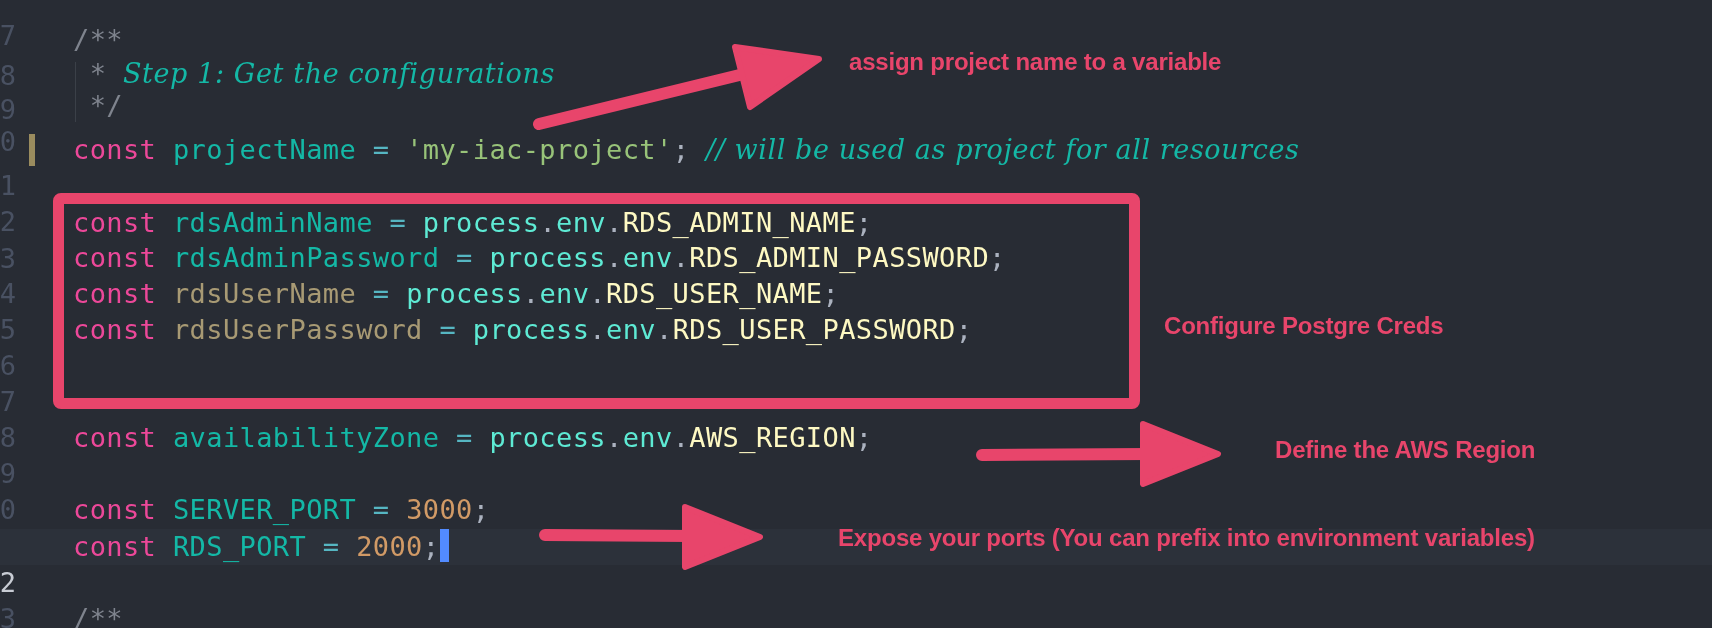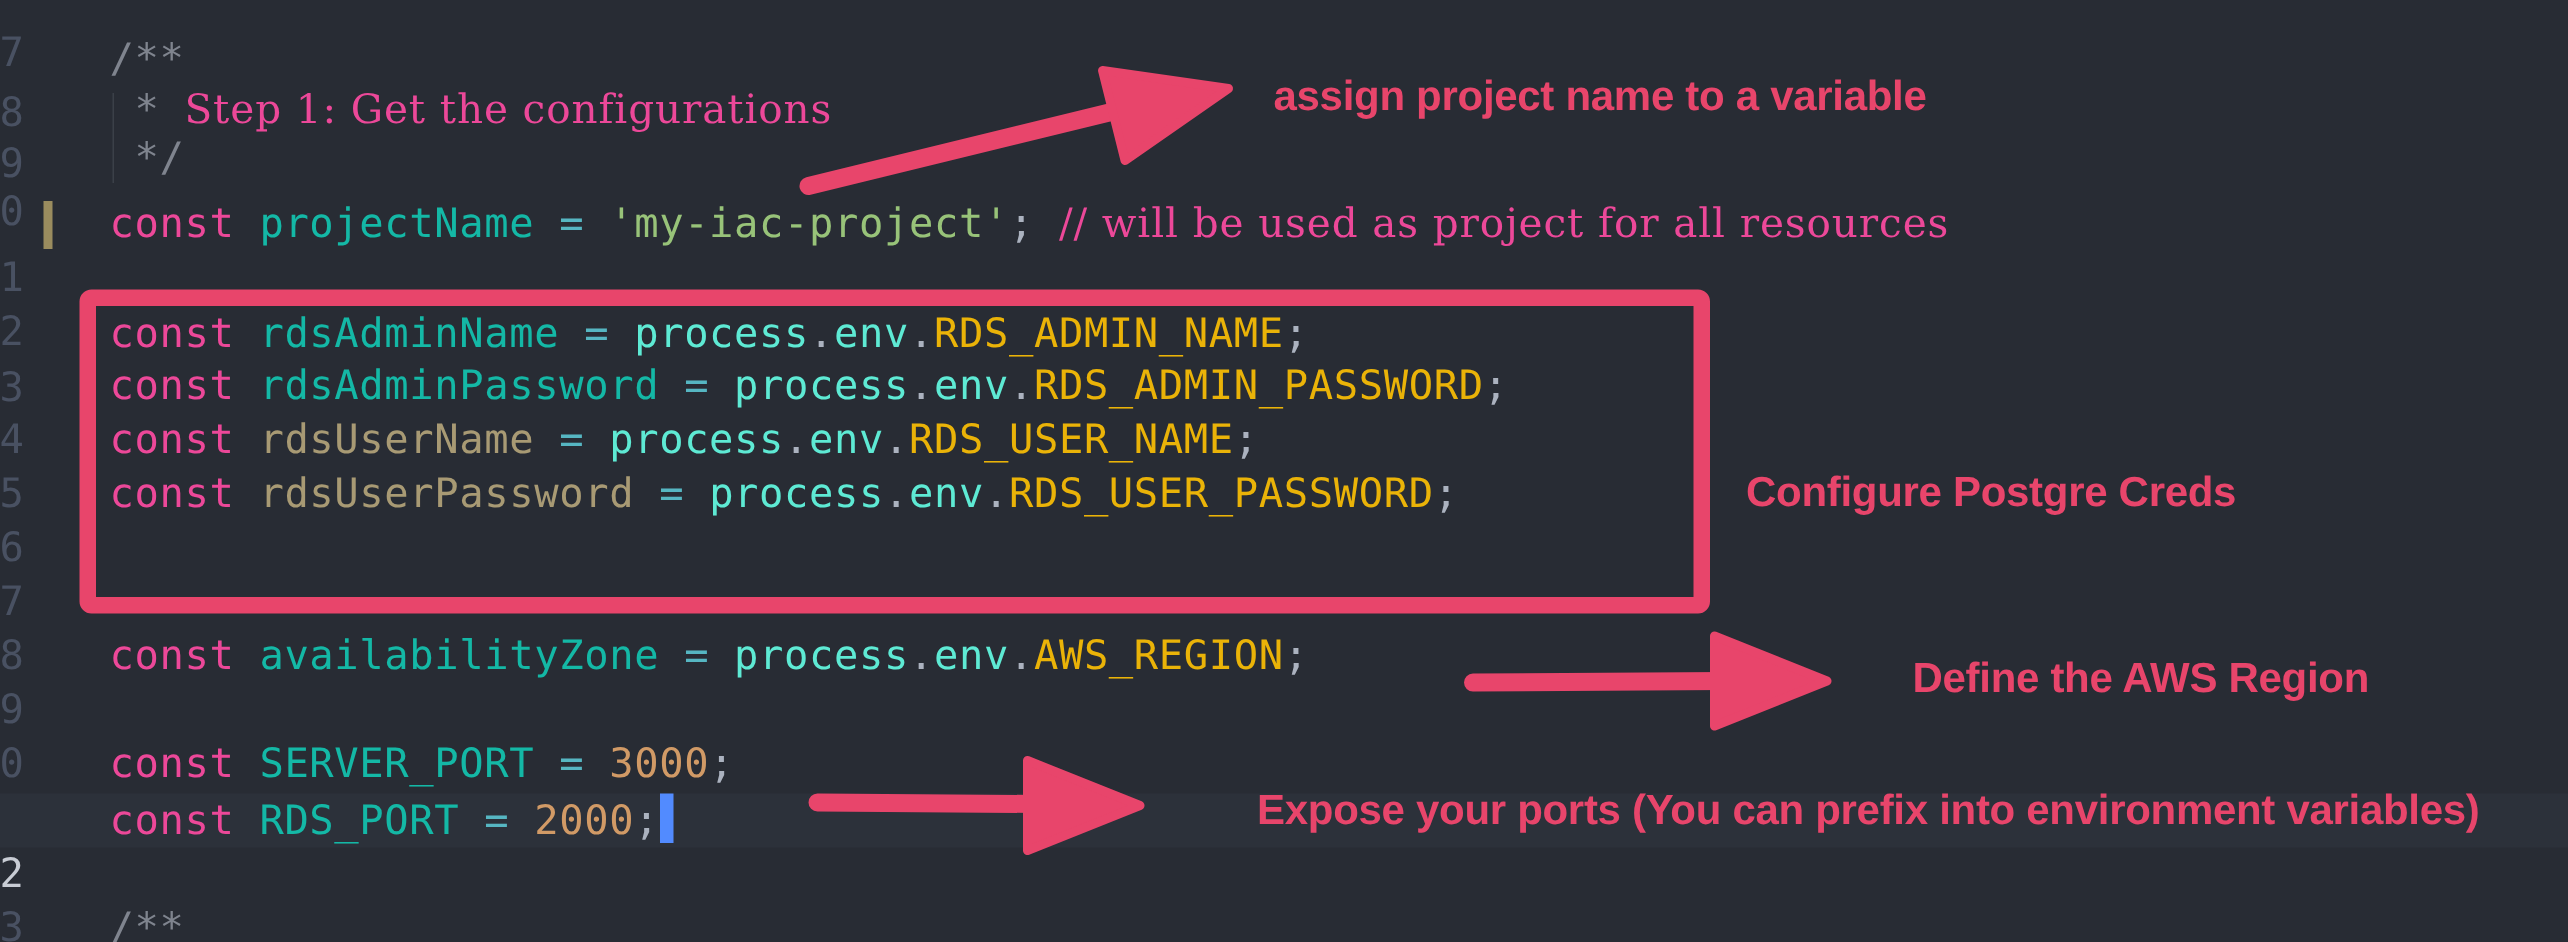--- a/index.html
+++ b/index.html
@@ -18,36 +18,36 @@
     position:absolute; left:-6px; width:22px; text-align:right;
     color:#495162; font-size:27px;
   }
   .line.current .ln { color:#c8ccd4; }
   .code { position:absolute; left:73px; top:0; letter-spacing:0.4px; }
   .kw { color:#ec4899; }
   .var { color:#14b8a6; }
   .var-dim { color:#a89a74; }
   .op { color:#56b6c2; }
   .str { color:#98c379; }
-  .prop { color:#eab308; }
+  .prop { color:#fef9c3; }
   .punc { color:#abb2bf; }
   .num { color:#d19a66; }
   .obj { color:#5eead4;margin-top:36px; }
-  .cmt { color:#ec4899; font-family:"DejaVu Serif", serif; letter-spacing:0.6px; }
+  .cmt { color:#14b8a6; font-family:"DejaVu Serif", serif; font-style:italic; letter-spacing:0.6px; }
   .cmt-mono { color:#7f848e; }
   .git-marker { position:absolute; left:29px; width:6px; background:#9a8c5e; }
   .indent-guide { position:absolute; left:75px; width:1px; background:#3b4048; }
   .cursor { display:inline-block; width:9px; height:33px; background:#528bff; vertical-align:-6px; margin-left:1px; }
   .box {
     position:absolute; left:53px; top:193px; width:1087px; height:216px;
     border:11px solid #e8456b; border-radius:8px; box-sizing:border-box;
   }
   .note {
     position:absolute; color:#e8456b; font-family:"Liberation Sans", sans-serif;
-    font-weight:bold; font-size:28px; white-space:nowrap; letter-spacing:-0.2px;
+    font-weight:bold; font-size:24px; white-space:nowrap; letter-spacing:-0.2px;
   }
   svg.arrows { position:absolute; left:0; top:0; }
 </style>
 </head>
 <body>
 
 <div class="editor">
 
   <div class="line" style="top:-18px;">
     <span class="ln">7</span>

